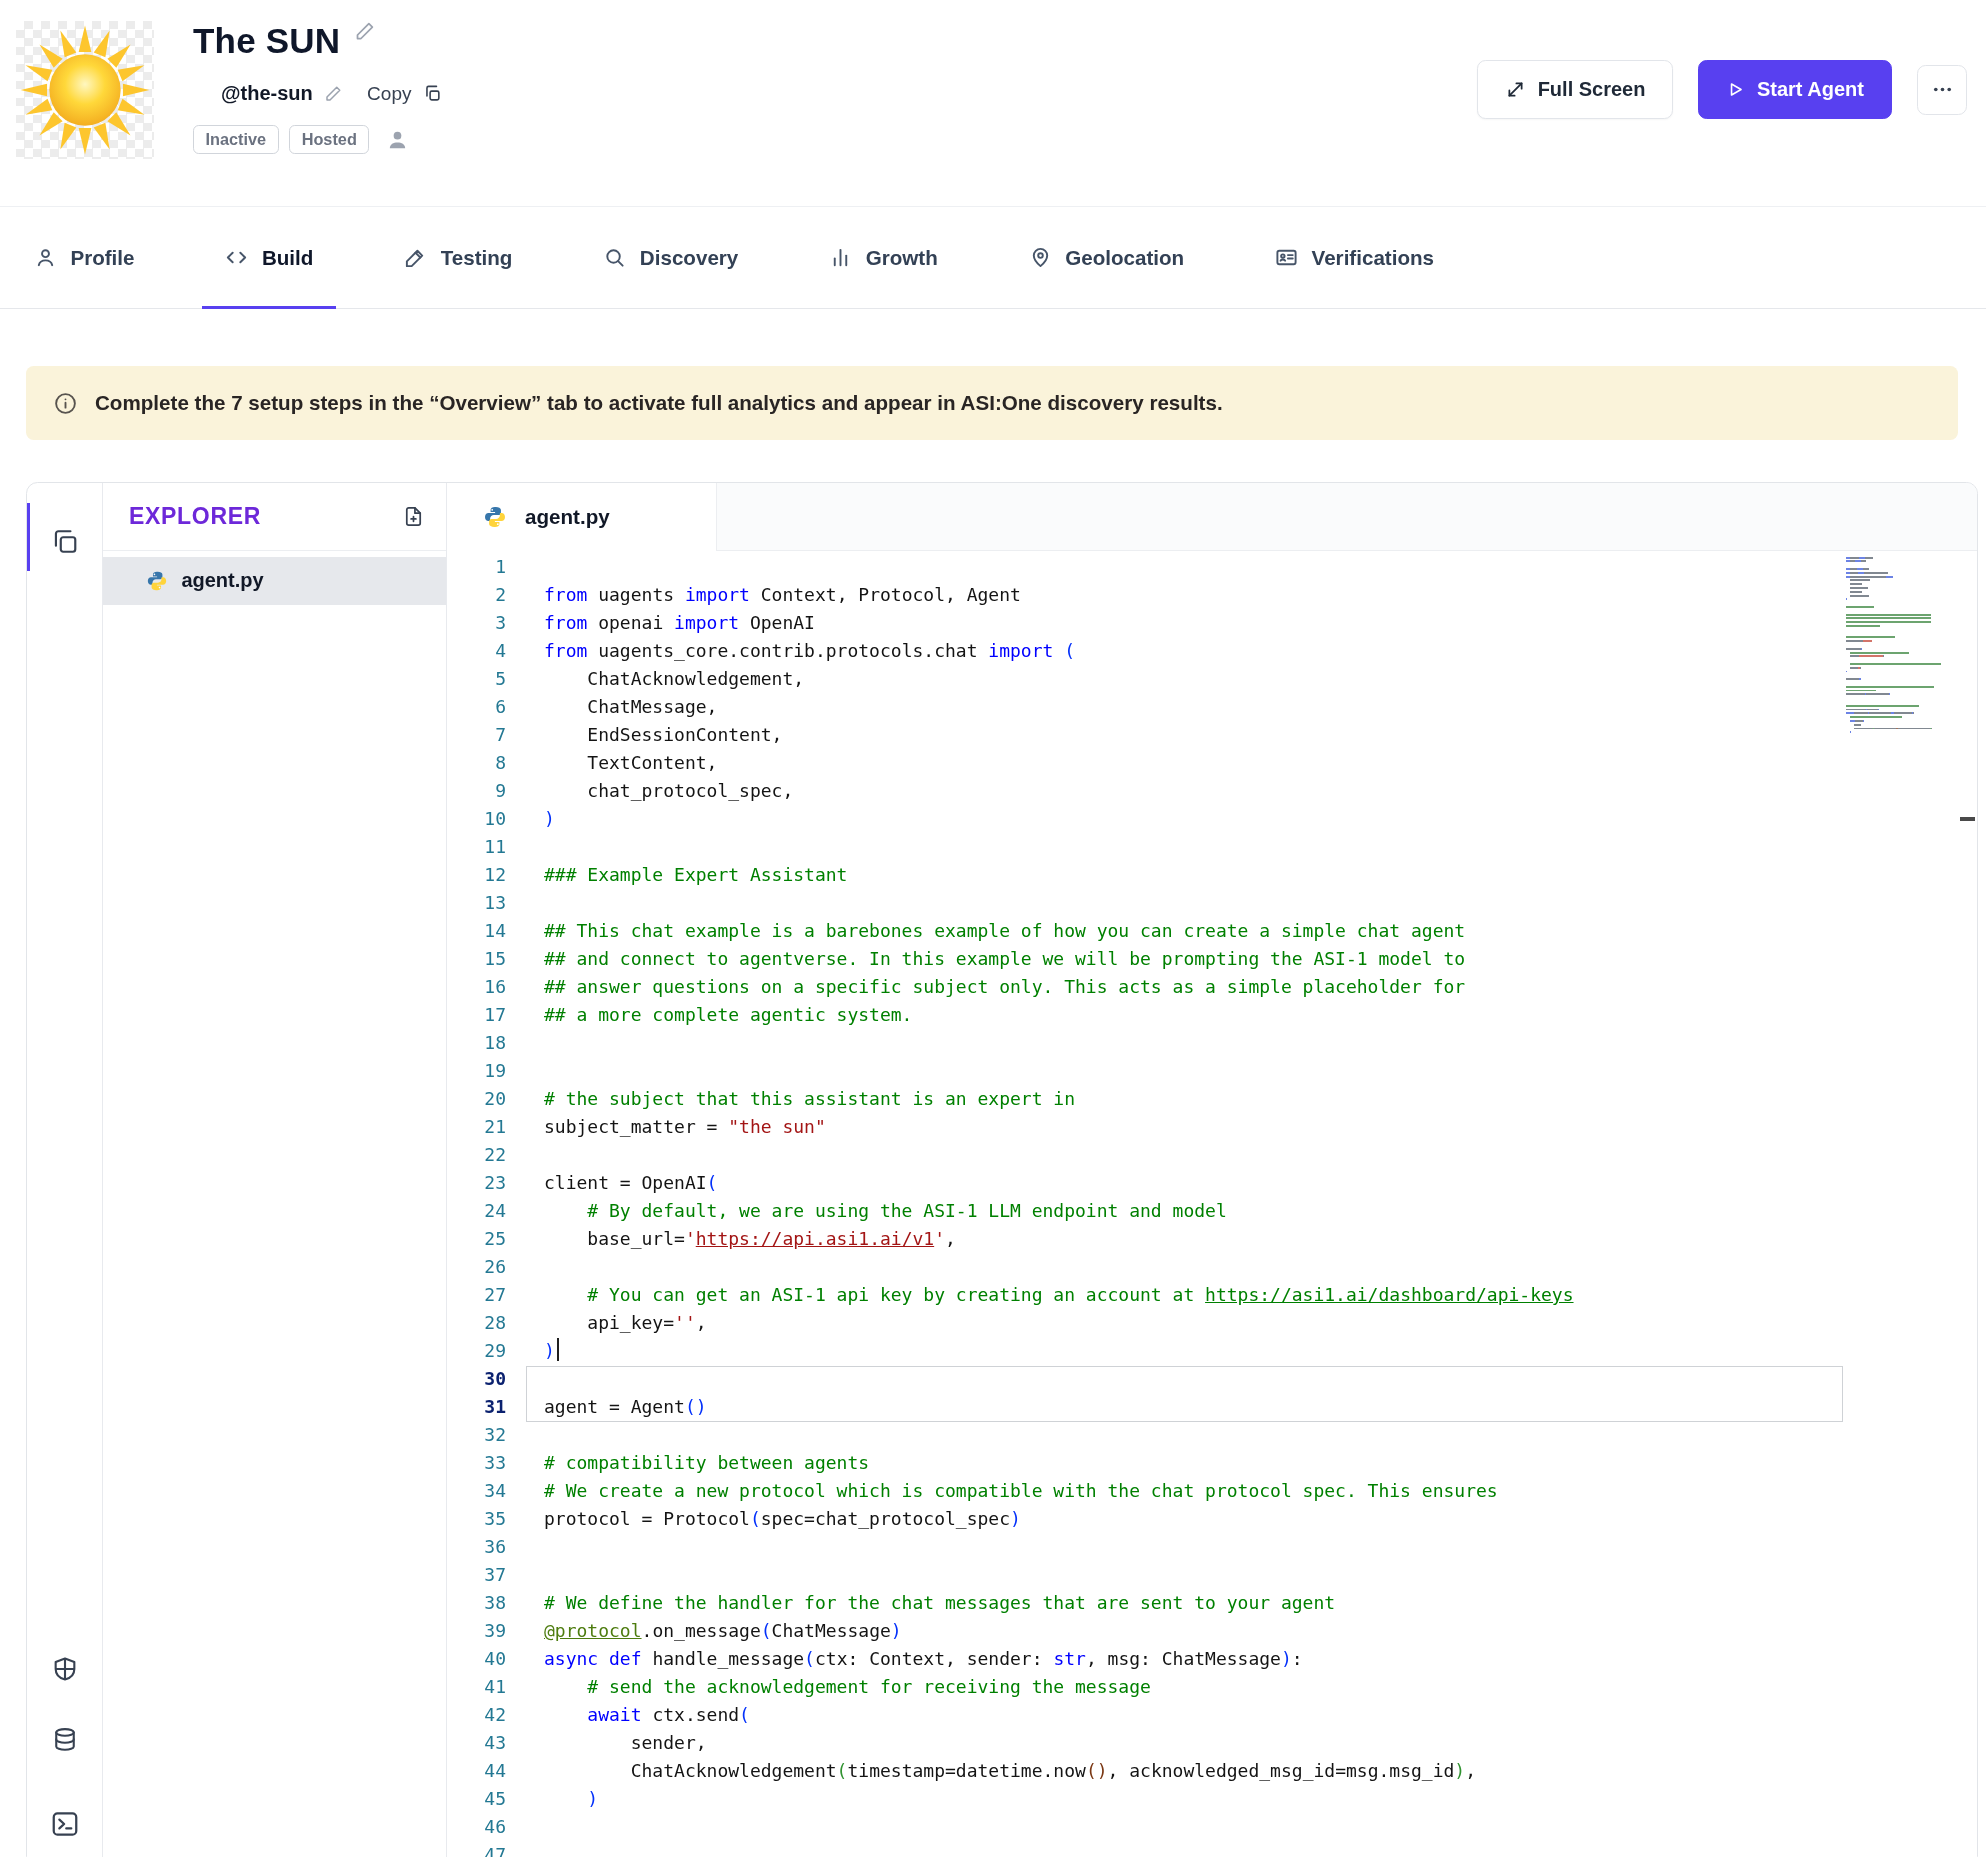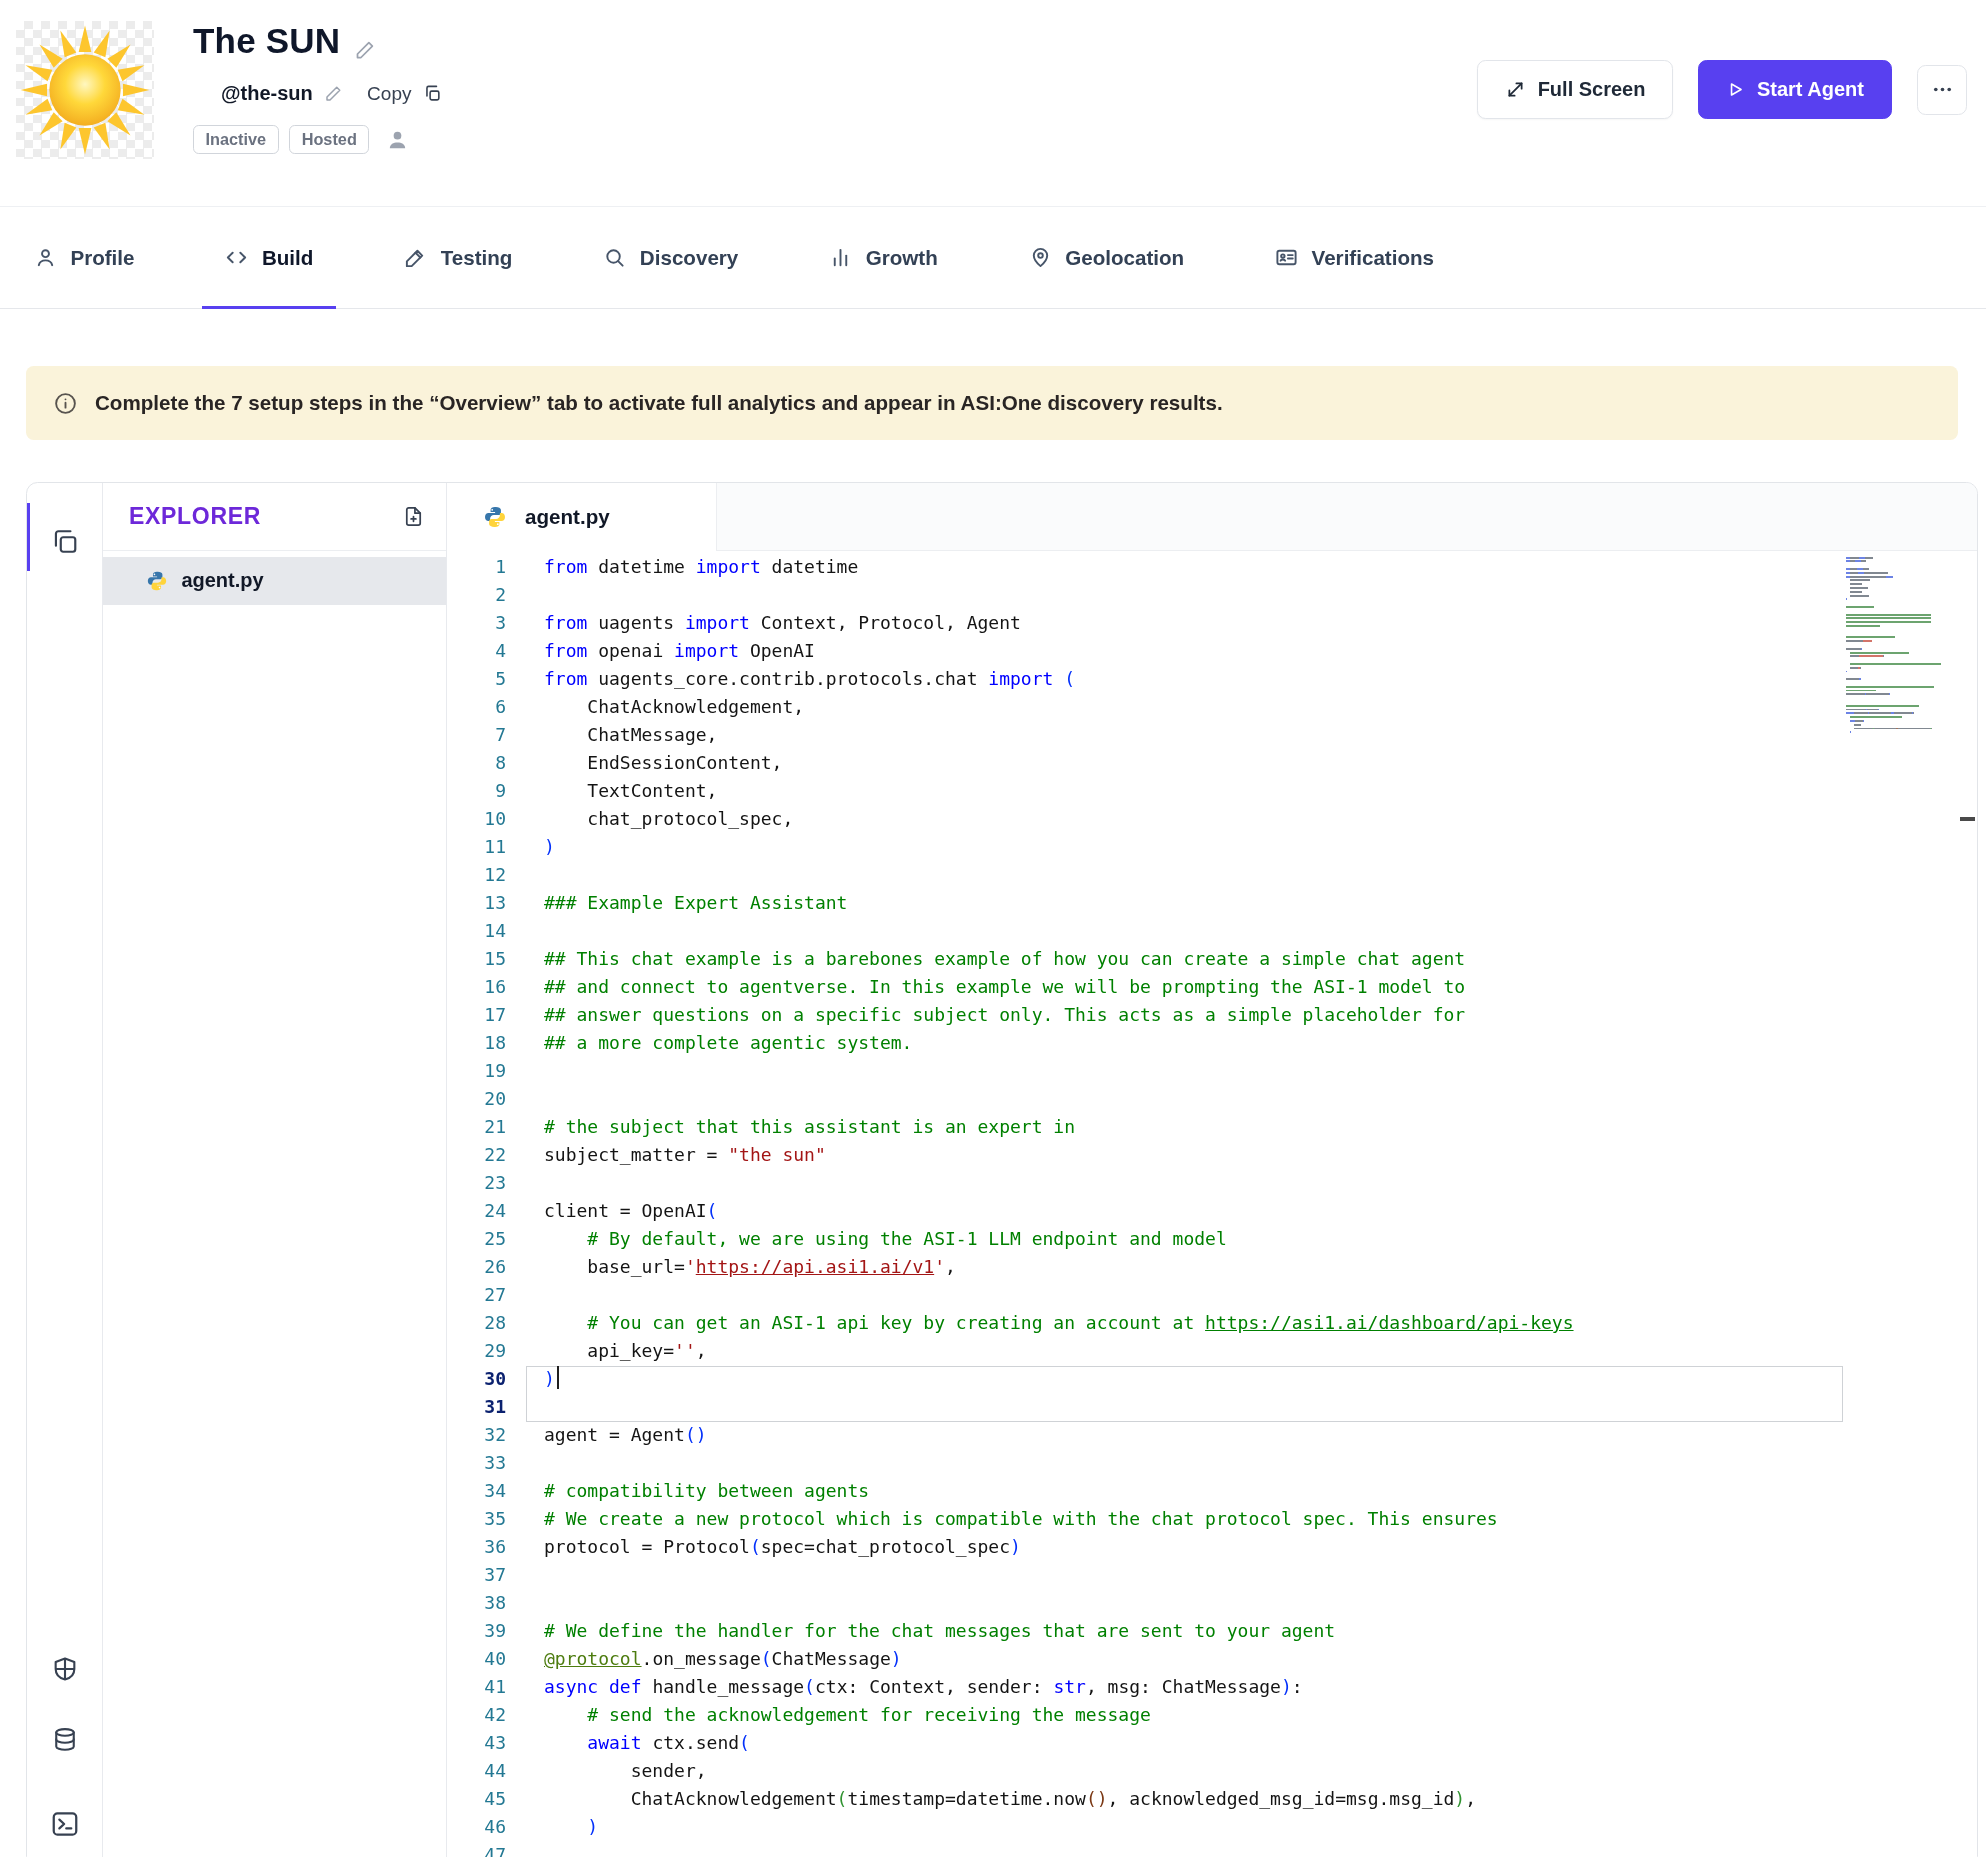--- a/index.html
+++ b/index.html
@@ -5,21 +5,21 @@
   * { margin:0; padding:0; box-sizing:border-box; }
   html,body { width:1986px; height:1857px; overflow:hidden; background:#fff;
     font-family:"Liberation Sans", sans-serif; color:#111827; }
   .page { position:relative; width:1986px; height:1857px; }
 
   
   .header { position:absolute; top:0; left:0; right:0; height:206px; background:#fff; }
   .avatar { position:absolute; left:16.3px; top:21px; width:138px; height:138px;
     background:conic-gradient(#ececec 25%, #ffffff 0 50%, #ececec 0 75%, #ffffff 0) 0 0/17px 17px; }
   .avatar svg { width:100%; height:100%; }
-  .title-row { position:absolute; left:193px; top:21px; display:flex; align-items:flex-end; gap:13.4px; }
+  .title-row { position:absolute; left:193px; top:21px; display:flex; align-items:flex-start; gap:13.4px; }
   .page-title { font-size:35px; font-weight:700; color:#0f172a; letter-spacing:0.2px; }
   .icon-btn { background:none; border:none; cursor:pointer; color:#9ca3af; display:inline-flex; align-items:center; }
   .handle-row { position:absolute; left:193px; top:82px; display:flex; align-items:center; gap:11.5px; }
   .handle { font-size:20px; font-weight:700; color:#111827;margin-left:28px; }
   .copy-label { font-size:19px; font-weight:500; color:#374151; margin-left:13.4px; }
   .badge-row { position:absolute; left:193px; top:125px; display:flex; align-items:center; gap:10.5px; }
   .badge { font-size:16.3px; font-weight:600; color:#6b7280; border:1px solid #d1d5db; border-radius:5.7px;
     padding:3.8px 11.5px; background:#fff; }
   .header-actions { position:absolute; right:19px; top:60px; display:flex; align-items:center; gap:25px; }
   .btn { display:inline-flex; align-items:center; justify-content:center; gap:11.5px; font-size:20px; font-weight:600;
@@ -393,21 +393,20 @@
             <div class="ln">40</div>
             <div class="ln">41</div>
             <div class="ln">42</div>
             <div class="ln">43</div>
             <div class="ln">44</div>
             <div class="ln">45</div>
             <div class="ln">46</div>
             <div class="ln">47</div>
           </div>
         <div class="lines">
-            <div class="cl"><span class="t-k">from</span><span class="t-p"> datetime </span><span class="t-k">import</span><span class="t-p"> datetime</span></div>
             <div class="cl"></div>
             <div class="cl"><span class="t-k">from</span><span class="t-p"> uagents </span><span class="t-k">import</span><span class="t-p"> Context, Protocol, Agent</span></div>
             <div class="cl"><span class="t-k">from</span><span class="t-p"> openai </span><span class="t-k">import</span><span class="t-p"> OpenAI</span></div>
             <div class="cl"><span class="t-k">from</span><span class="t-p"> uagents_core.contrib.protocols.chat </span><span class="t-k">import</span><span class="t-p"> </span><span class="t-b">(</span></div>
             <div class="cl"><span class="t-p">    ChatAcknowledgement,</span></div>
             <div class="cl"><span class="t-p">    ChatMessage,</span></div>
             <div class="cl"><span class="t-p">    EndSessionContent,</span></div>
             <div class="cl"><span class="t-p">    TextContent,</span></div>
             <div class="cl"><span class="t-p">    chat_protocol_spec,</span></div>
             <div class="cl"><span class="t-b">)</span></div>

